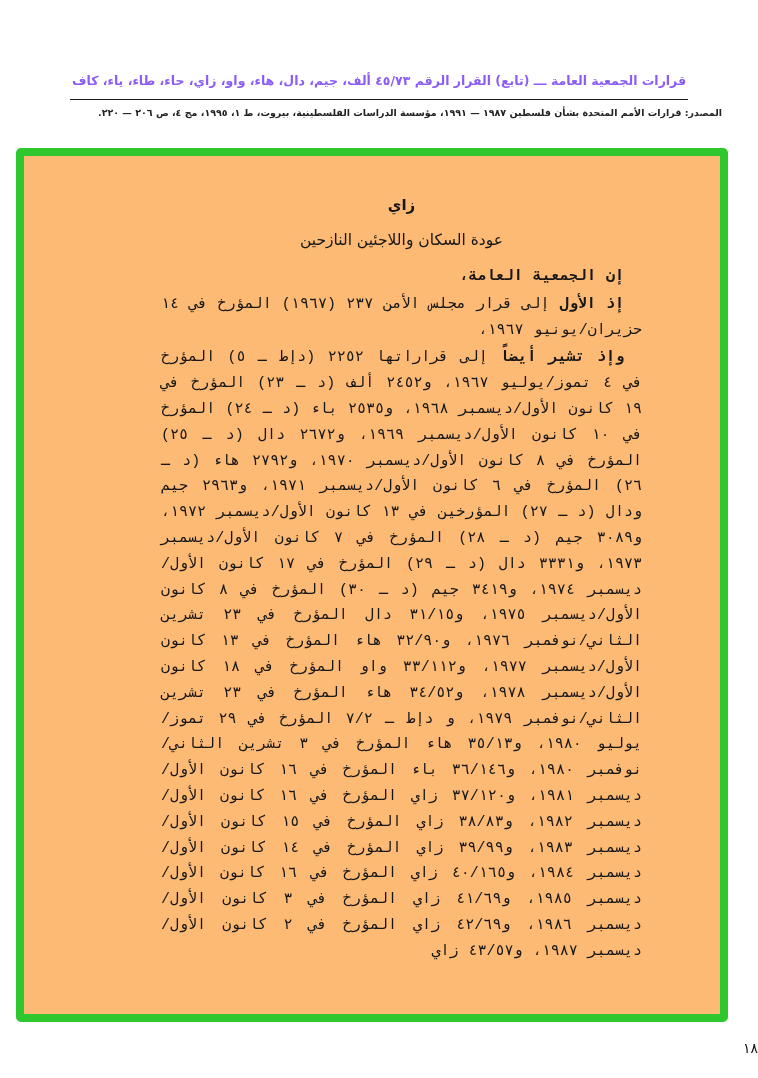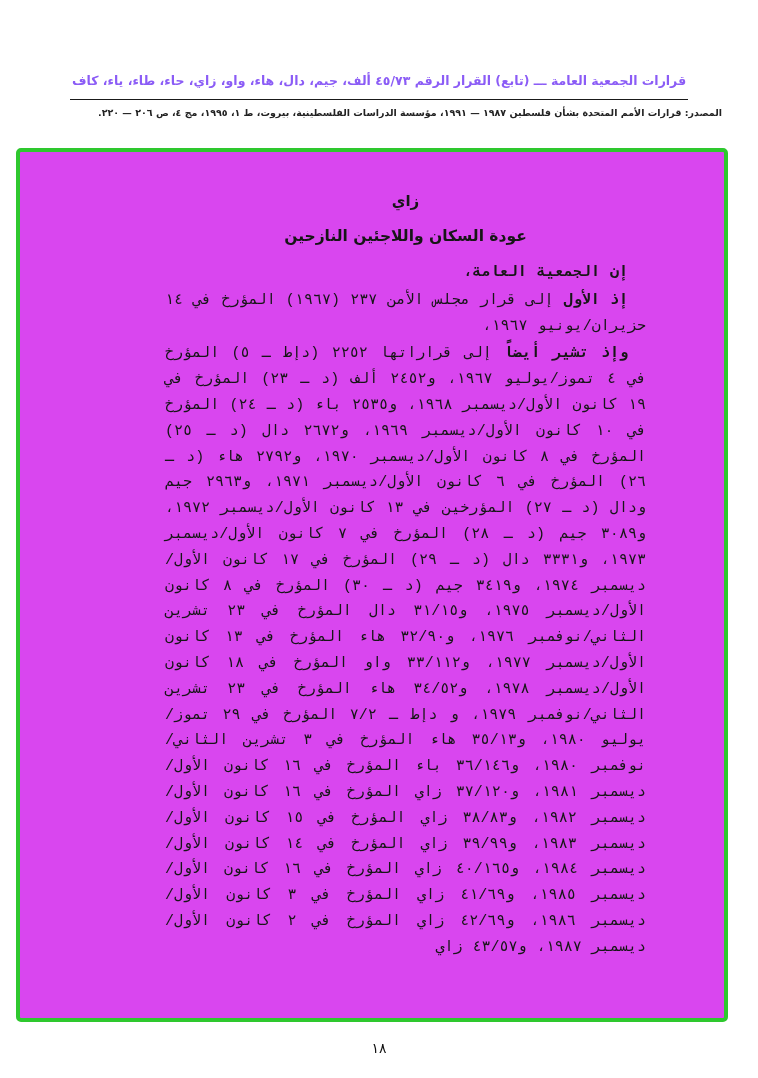--- a/index.html
+++ b/index.html
@@ -41,38 +41,38 @@
     font-size: 9.5px;
     line-height: 13px;
     color: #222;
   }
   .resolution-box {
     position: absolute;
     top: 148px;
     right: 30px;
     left: 16px;
     height: 874px;
-    border: 4px solid #22c55e;
+    border: 8px solid #22c55e;
     border-radius: 5px;
-    background: #d946ef;
+    background: #fdba74;
   }
   .doc {
     width: 481px;
     margin: 38px 78px 0 0;
   }
   .section-letter {
     text-align: center;
     font-weight: bold;
     font-size: 15px;
     line-height: 22px;
     margin-bottom: 11px;
   }
   .doc-title {
     text-align: center;
-    font-weight: bold;
+    font-weight: normal;
     font-size: 15.5px;
     line-height: 26px;
   }
   .paragraph-list {
     margin-top: 11px;
     font-family: Liberation Mono, monospace;
   }
   .para {
     font-size: 15px;
     line-height: 25.8px;
@@ -80,21 +80,20 @@
     text-indent: 18px;
     margin: 2px 0 0 0;
     word-spacing: 1px;
   }
   .para strong { font-weight: bold; }
   .page-number {
     position: absolute;
     top: 1040px;
     right: 0;
     left: 0;
-    text-align: center;
     font-size: 14px;
     color: #111;
   }
 </style>
 </head>
 <body style="color: rgb(22, 22, 22);">
 
 <div class="page-header">قرارات الجمعية العامة ـــ (تابع) القرار الرقم ٤٥/٧٣ ألف، جيم، دال، هاء، واو، زاي، حاء، طاء، ياء، كاف</div>
 
 <div class="header-divider"></div>

